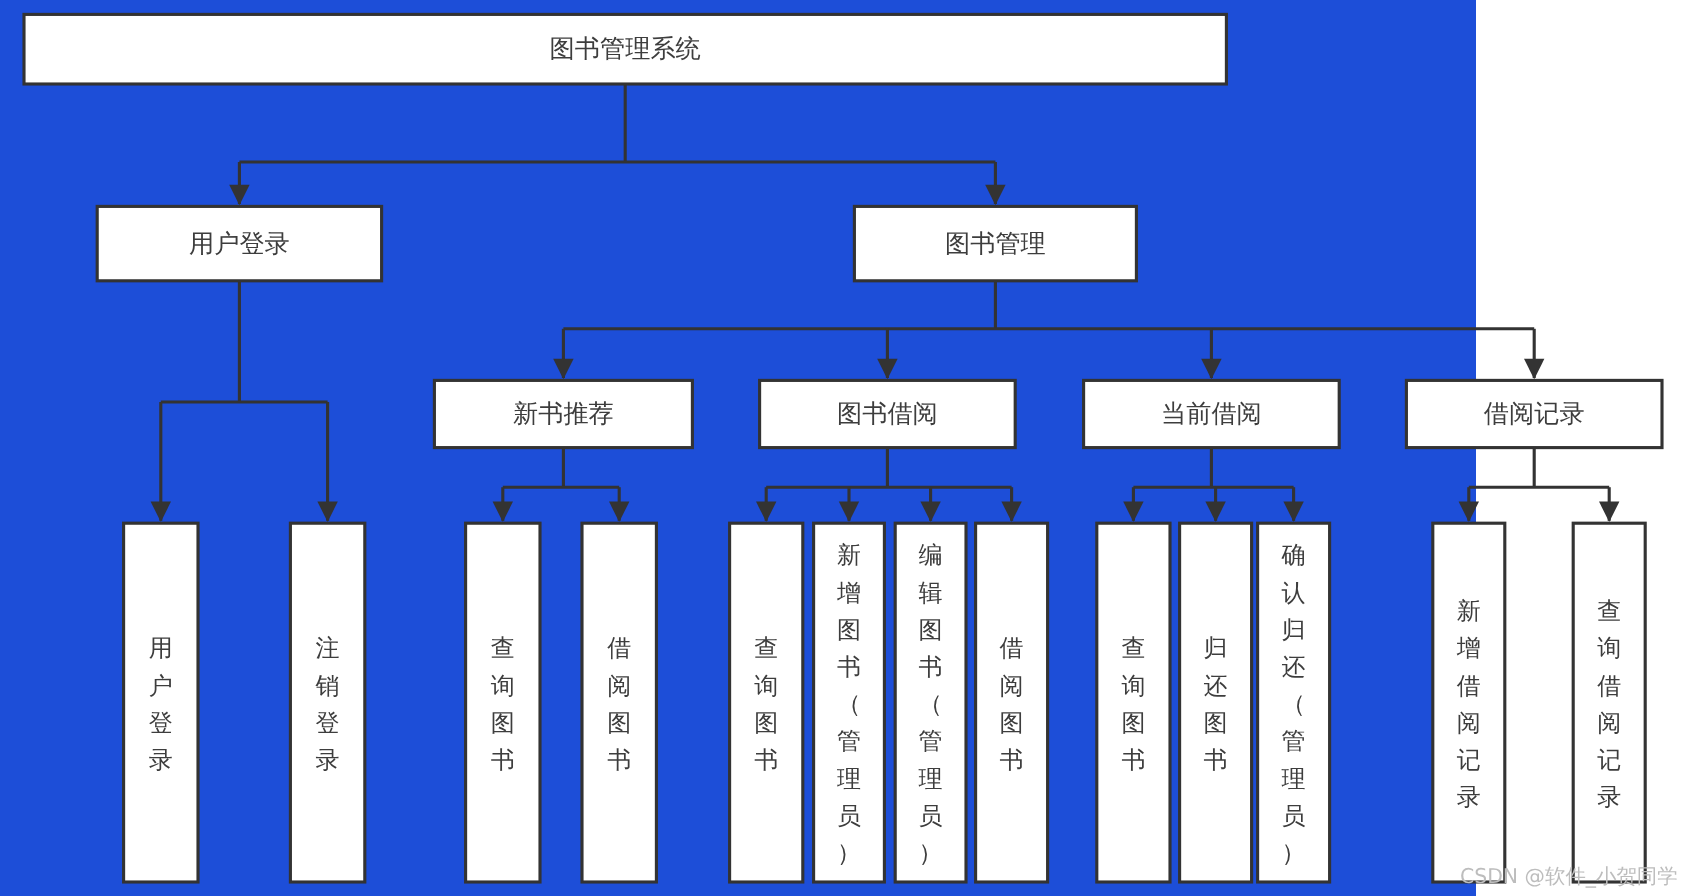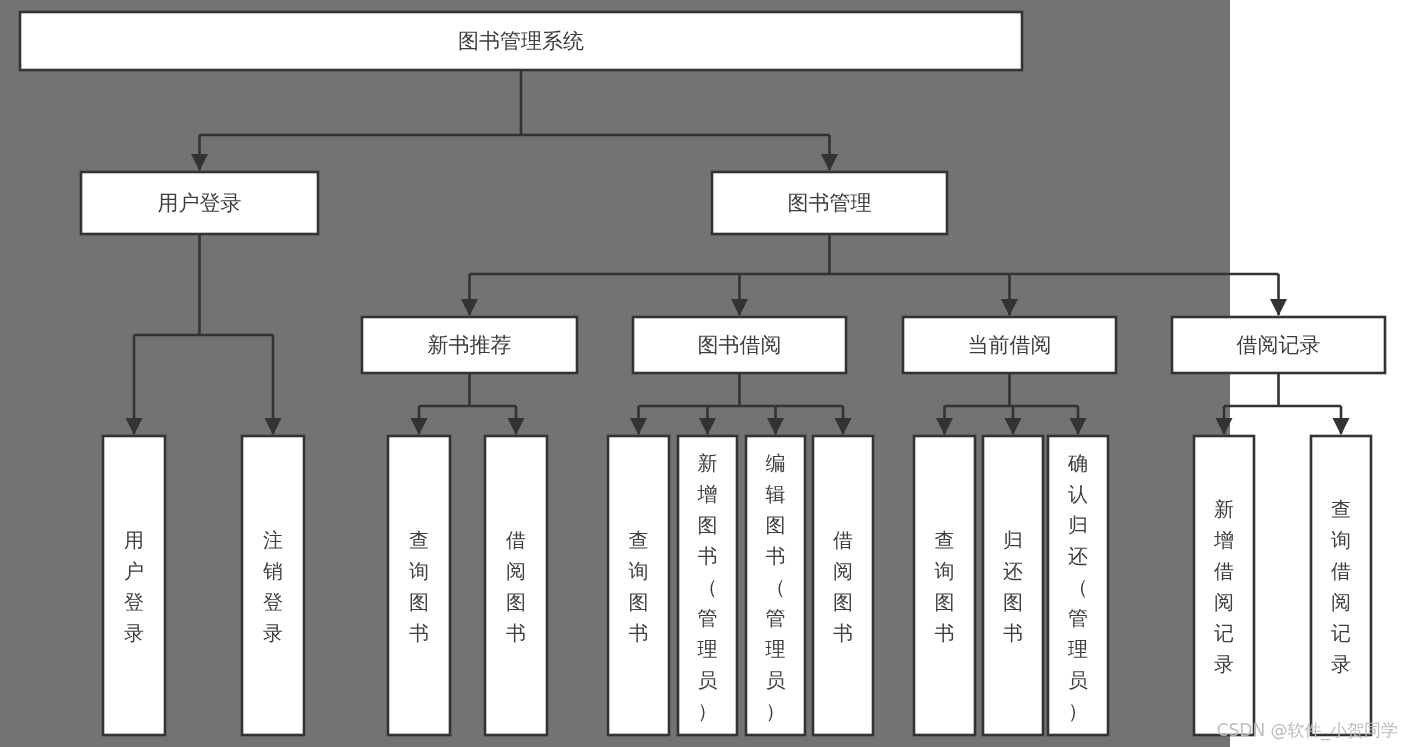--- a/index.html
+++ b/index.html
@@ -10,21 +10,21 @@
   body {
     width: 1405px;
     height: 747px;
     font-family: "DejaVu Sans", "Liberation Sans", sans-serif;
     overflow: hidden;
   }
   #diagram-root {
     position: relative;
     width: 1230px;
     height: 747px;
-    background: #737373;
+    background: #1d4ed8;
   }
   svg.diagram-canvas {
     position: absolute;
     left: 0;
     top: 0;
     width: 1405px;
     height: 747px;
   }
   .node-box {
     fill: #ffffff;

